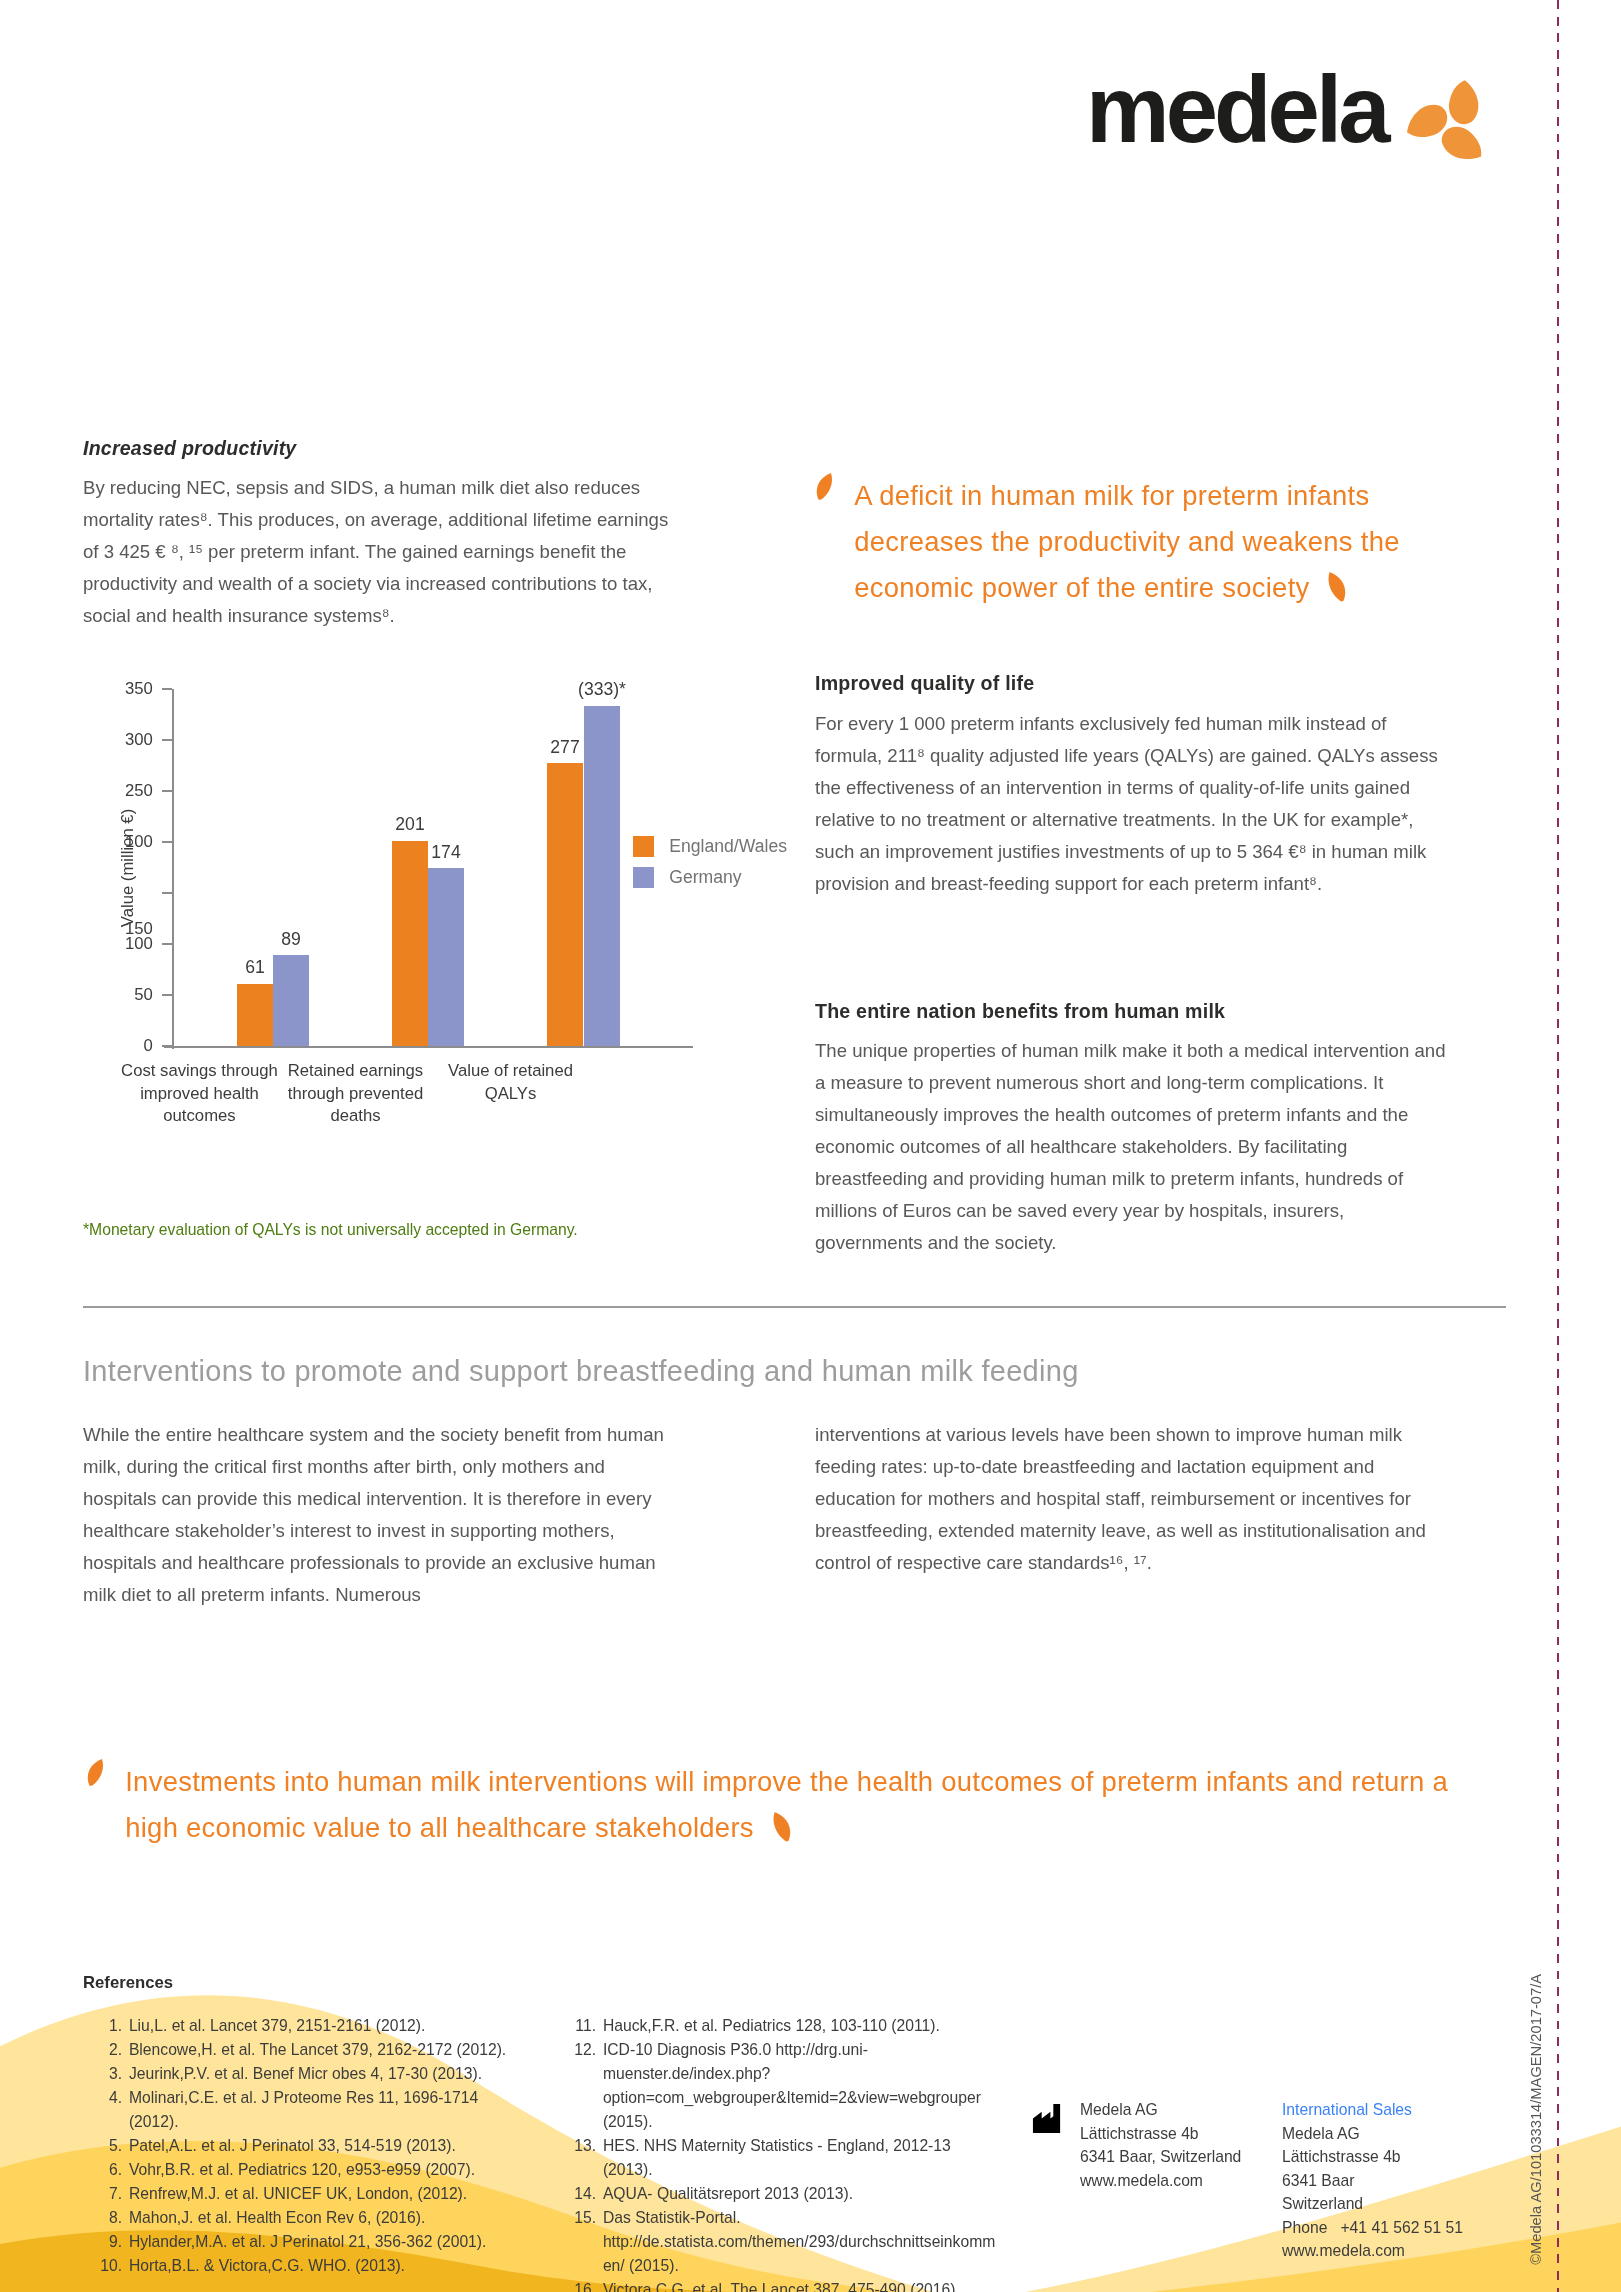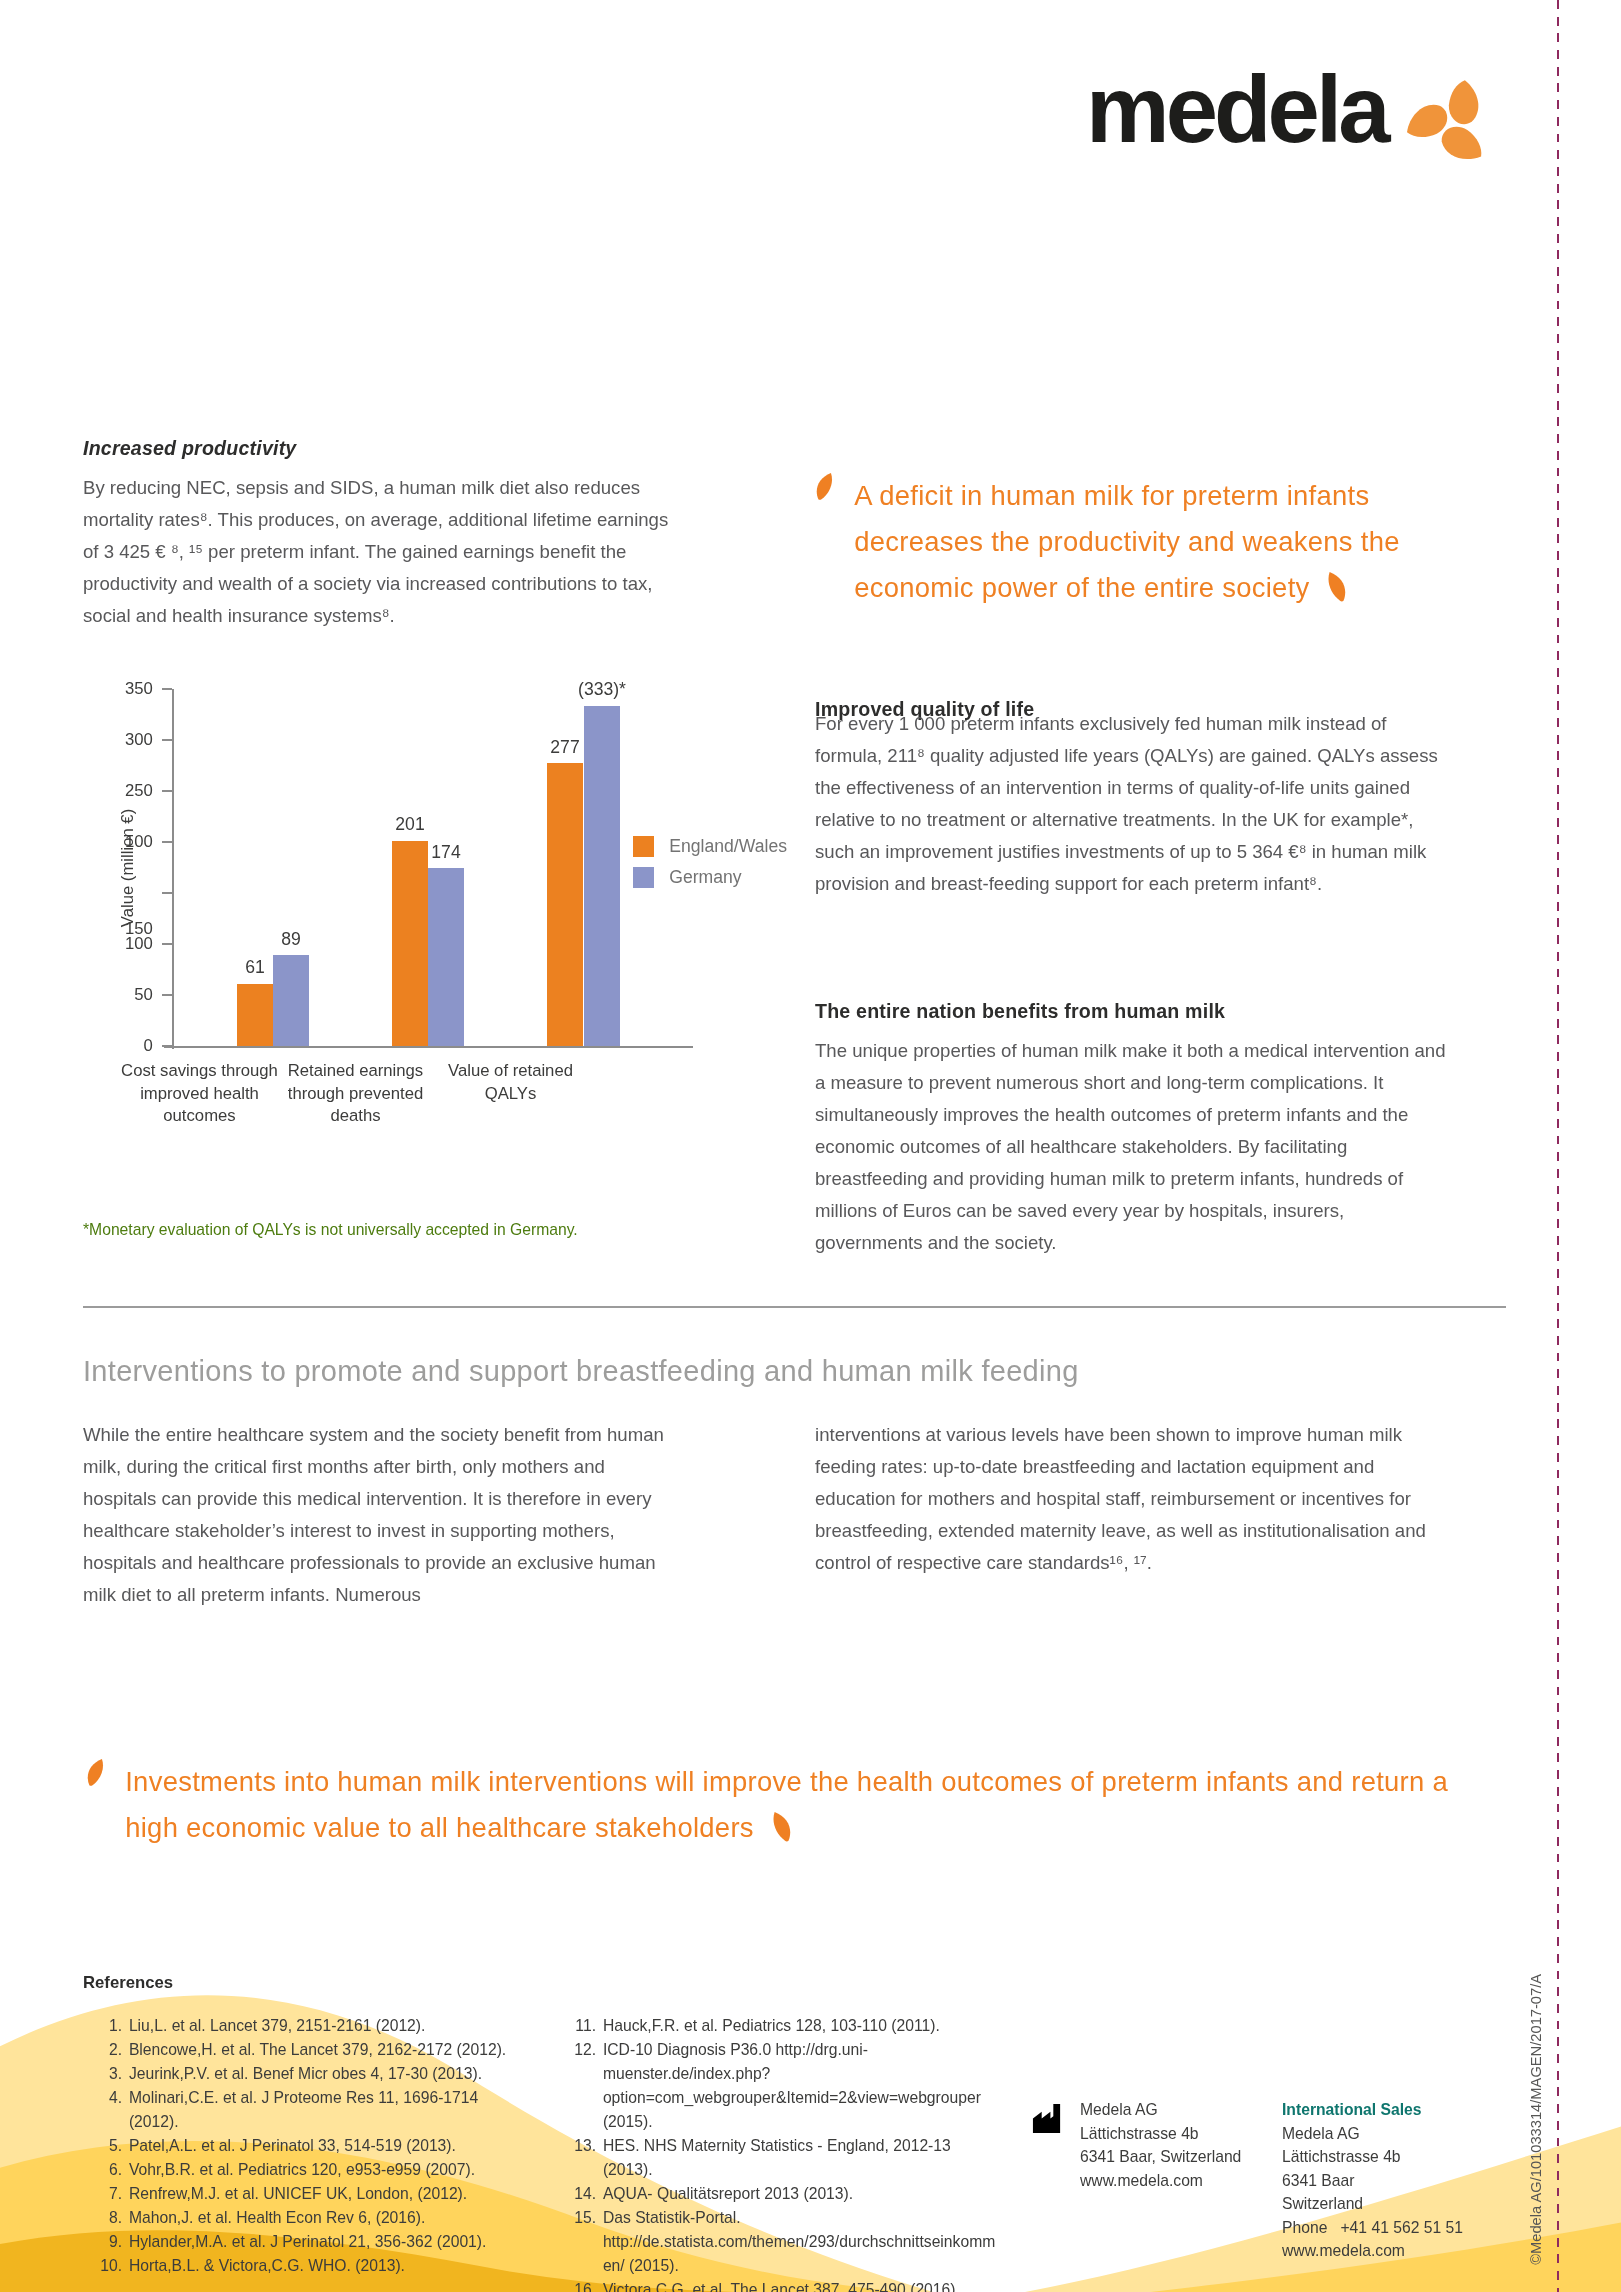--- a/index.html
+++ b/index.html
@@ -40,21 +40,21 @@
   
   .divider { width:1423px; height:2px; background:#9b9b9b; }
   .h-light { font-size:29px; color:#9d9d9c; letter-spacing:0.3px; }
   
   .refs-heading { font-size:16.7px; font-weight:700; color:#2d2d2c; }
   .ref-item { display:flex; font-size:15.7px; line-height:24px; color:#3c3c3b; }
   .ref-num { width:29px; text-align:right; margin-right:6.9px; flex:0 0 auto; }
   .ref-text { width:398px; overflow-wrap:anywhere; }
   
   .footer-line { font-size:15.7px; line-height:23.5px; color:#3c3c3b; white-space:pre-wrap; }
-  .footer-heading { font-size:15.7px; line-height:23.5px; font-weight:700; color:#0f766e; }
+  .footer-heading { font-size:15.7px; line-height:23.5px; font-weight:400; color:#3b82f6; }
   
   .side-text { left:1351px; top:2070px; width:372px; height:17.6px; transform:rotate(-90deg); font-size:14.7px; color:#565655; }
   .trim-line { left:1557px; top:0; width:2px; height:2293px;
     background:repeating-linear-gradient(to bottom, #8f2a5f 0 8.8px, rgba(0,0,0,0) 8.8px 16.7px); }
   .wave { left:0; top:1921px; }
   .content { z-index:2; }
 </style>
 </head>
 <body>
 
@@ -142,21 +142,21 @@
       <div class="bar-label" style="left: 304px; top: 180px;">174</div>
       <div class="cat-label" style="left: 328px;">Value of retained QALYs</div>
       <div class="bar" style="left: 449px; top: 101px; width: 36px; height: 283px; background: rgb(236, 129, 32);"></div>
       <div class="bar-label" style="left: 423px; top: 75px;">277</div>
       <div class="bar" style="left: 486px; top: 44px; width: 36px; height: 340px; background: rgb(139, 149, 201);"></div>
       <div class="bar-label" style="left: 460px; top: 17.4px;">(333)*</div>
     </div>
 
   <div class="abs footnote content" style="left:83px; top:1221px; width:676px;">*Monetary evaluation of QALYs is not universally accepted in Germany.</div>
 
-  <div class="abs h3 content" style="left:815px; top:672px;margin-top:26px;">Improved quality of life</div>
+  <div class="abs h3 content" style="left:815px; top:672px;">Improved quality of life</div>
   <div class="abs body-text content" style="left:815px; top:708px; width:637px;">For every 1 000 preterm infants exclusively fed human milk instead of formula, 211⁸ quality adjusted life years (QALYs) are gained. QALYs assess the effectiveness of an intervention in terms of quality-of-life units gained relative to no treatment or alternative treatments. In the UK for example*, such an improvement justifies investments of up to 5 364 €⁸ in human milk provision and breast-feeding support for each preterm infant⁸.</div>
 
   <div class="abs h3 content" style="left:815px; top:1000px;">The entire nation benefits from human milk</div>
   <div class="abs body-text content" style="left:815px; top:1035px; width:637px;">The unique properties of human milk make it both a medical intervention and a measure to prevent numerous short and long-term complications. It simultaneously improves the health outcomes of preterm infants and the economic outcomes of all healthcare stakeholders. By facilitating breastfeeding and providing human milk to preterm infants, hundreds of millions of Euros can be saved every year by hospitals, insurers, governments and the society.</div>
 
   <div class="abs divider content" style="left:83px; top:1306px;"></div>
   <div class="abs h-light content" style="left:83px; top:1355px; width:1274px;">Interventions to promote and support breastfeeding and human milk feeding</div>
   <div class="abs body-text content" style="left:83px; top:1419px; width:598px;">While the entire healthcare system and the society benefit from human milk, during the critical first months after birth, only mothers and hospitals can provide this medical intervention. It is therefore in every healthcare stakeholder’s interest to invest in supporting mothers, hospitals and healthcare professionals to provide an exclusive human milk diet to all preterm infants. Numerous</div>
   <div class="abs body-text content" style="left:815px; top:1419px; width:637px;">interventions at various levels have been shown to improve human milk feeding rates: up-to-date breastfeeding and lactation equipment and education for mothers and hospital staff, reimbursement or incentives for breastfeeding, extended maternity leave, as well as institutionalisation and control of respective care standards¹⁶, ¹⁷.</div>
 

